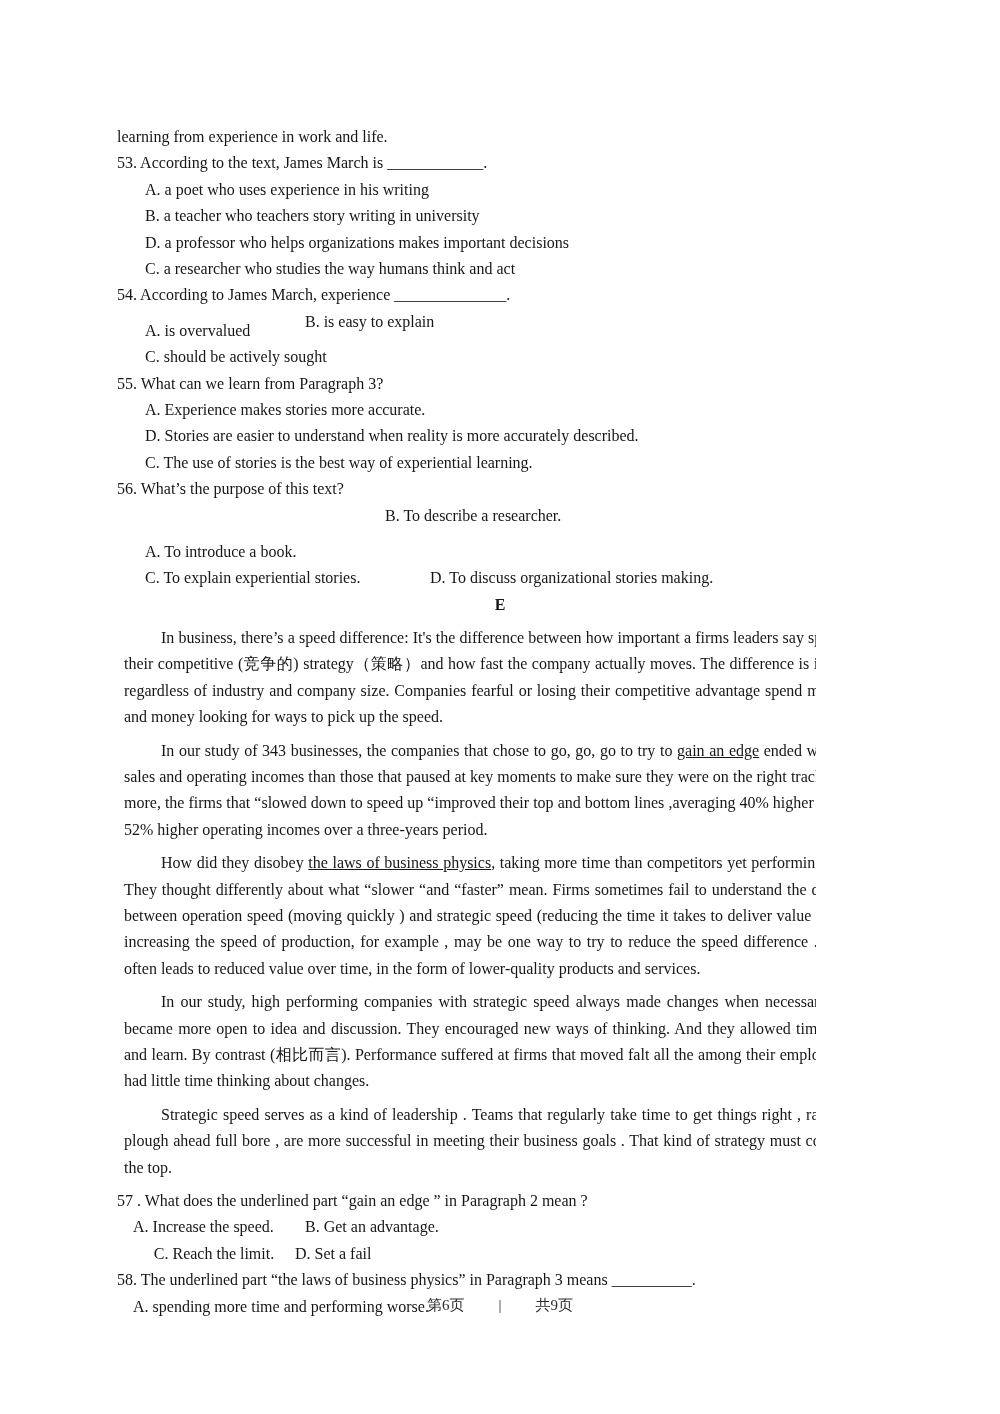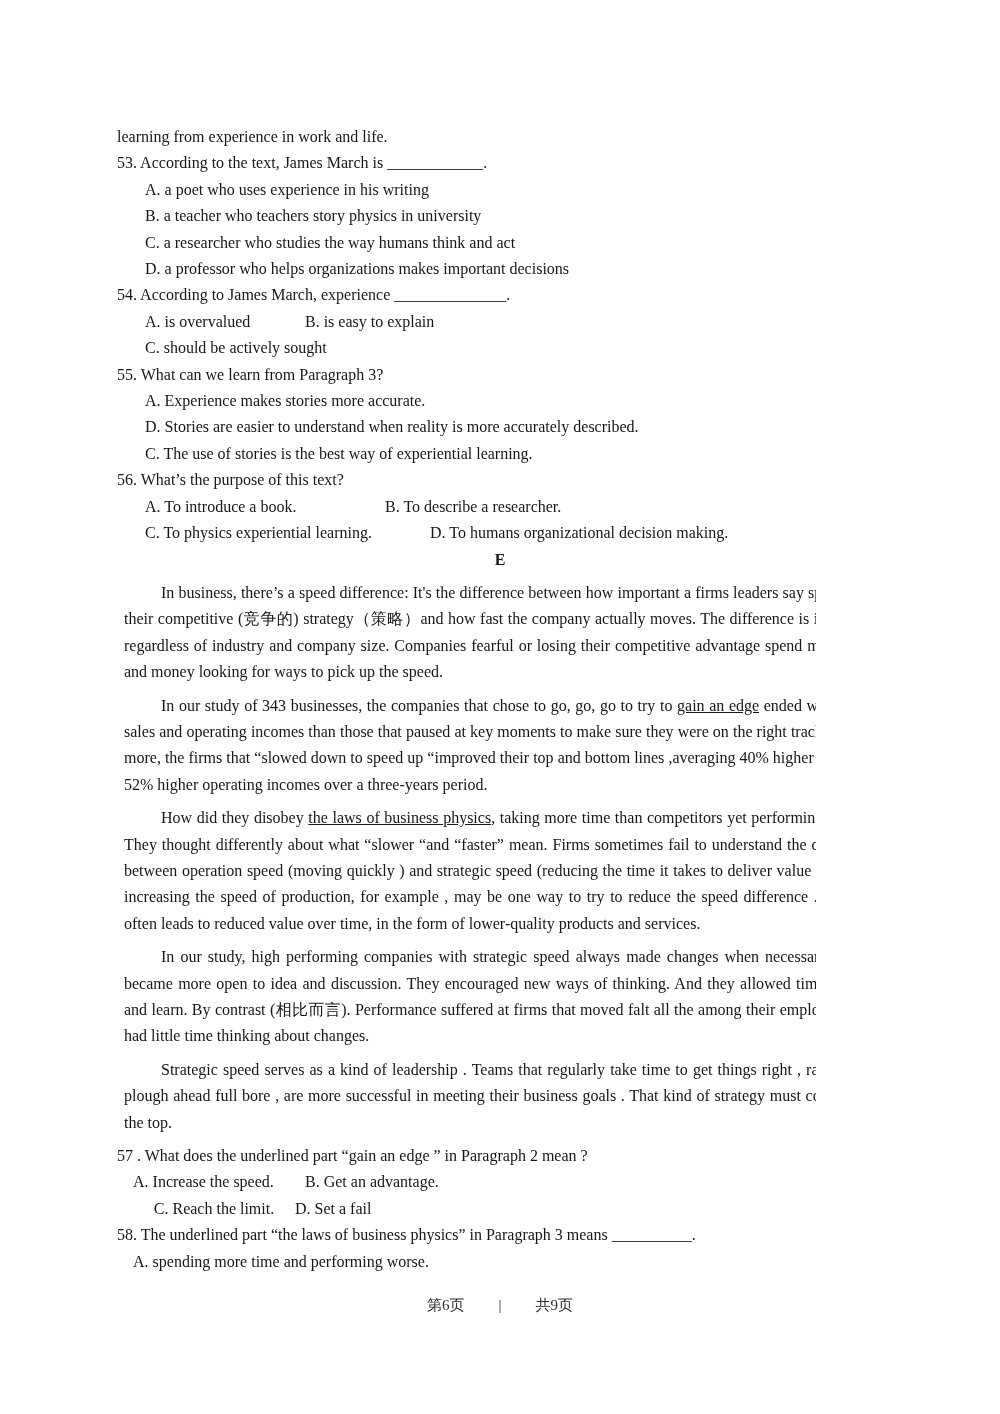--- a/index.html
+++ b/index.html
@@ -19,24 +19,24 @@
     position: absolute;
     left: 117px; top: 124px;
     width: 766px;
     font-size: 16px;
     line-height: 26.4px;
   }
   .line { white-space: pre-wrap; }
   .opt { padding-left: 28px; }
   .opt-sm { padding-left: 16px; }
   .row { display: flex; }
-  .c160 { width: 160px; flex: 0 0 160px; }
+  .c160 { width: 160px; flex: 0 0 160px; margin-top: 9px; }
   .c172 { width: 172px; flex: 0 0 172px; }
   .c162 { width: 162px; flex: 0 0 162px; text-align: center; }
-  .c240 { width: 240px; flex: 0 0 240px; }
+  .c240 { width: 240px; flex: 0 0 240px; margin-top: 36px; }
   .c285 { width: 285px; flex: 0 0 285px; }
   .section-label {
     text-align: center;
     font-weight: bold;
   }
   .para {
     margin: 7px;
     text-align: justify;
     text-indent: 37px;
   }
@@ -54,44 +54,44 @@
 </head>
 <body>
 
 <div class="page">
   <div class="content">
 
     <div class="line">learning from experience in work and life.</div>
 
     <div class="line">53. According to the text, James March is ____________.</div>
     <div class="line opt">A. a poet who uses experience in his writing</div>
-    <div class="line opt">B. a teacher who teachers story physics in university</div>
+    <div class="line opt">B. a teacher who teachers story writing in university</div>
+    <div class="line opt">D. a professor who helps organizations makes important decisions</div>
     <div class="line opt">C. a researcher who studies the way humans think and act</div>
-    <div class="line opt">D. a professor who helps organizations makes important decisions</div>
 
     <div class="line">54. According to James March, experience ______________.</div>
     <div class="line opt row">
       <span class="c160">A. is overvalued</span>
       <span>B. is easy to explain</span>
     </div>
     <div class="line opt">C. should be actively sought</div>
 
     <div class="line">55. What can we learn from Paragraph 3?</div>
     <div class="line opt">A. Experience makes stories more accurate.</div>
     <div class="line opt">D. Stories are easier to understand when reality is more accurately described.</div>
     <div class="line opt">C. The use of stories is the best way of experiential learning.</div>
 
     <div class="line">56. What’s the purpose of this text?</div>
     <div class="line opt row">
       <span class="c240">A. To introduce a book.</span>
       <span>B. To describe a researcher.</span>
     </div>
     <div class="line opt row">
-      <span class="c285">C. To physics experiential learning.</span>
-      <span>D. To humans organizational decision making.</span>
+      <span class="c285">C. To explain experiential stories.</span>
+      <span>D. To discuss organizational stories making.</span>
     </div>
 
     <div class="section-label">E</div>
 
     <p class="para"><span>In business, there’s a speed difference: It's the difference between how important a firms leaders say speed is to their competitive (竞争的) strategy（策略）and how fast the company actually moves. The difference is important regardless of industry and company size. Companies fearful or losing their competitive advantage spend much time and money looking for ways to pick up the speed.</span></p>
 
     <p class="para"><span>In our study of 343 businesses, the companies that chose to go, go, go to try to </span><span class="u">gain an edge</span><span> ended with lower sales and operating incomes than those that paused at key moments to make sure they were on the right track, What’s more, the firms that “slowed down to speed up “improved their top and bottom lines ,averaging 40% higher sales and 52% higher operating  incomes over a three-years period.</span></p>
 
     <p class="para"><span>How did they disobey </span><span class="u">the laws of business physics</span><span>, taking more time than competitors yet performing better ? They thought differently about what “slower “and “faster” mean. Firms sometimes fail to understand the difference between operation speed (moving quickly ) and strategic speed (reducing the time it takes to deliver value ). Simply increasing the speed of production, for example , may be one way to try to reduce the speed difference . But that often leads to reduced value over time, in the form of lower-quality products and services.</span></p>
 

